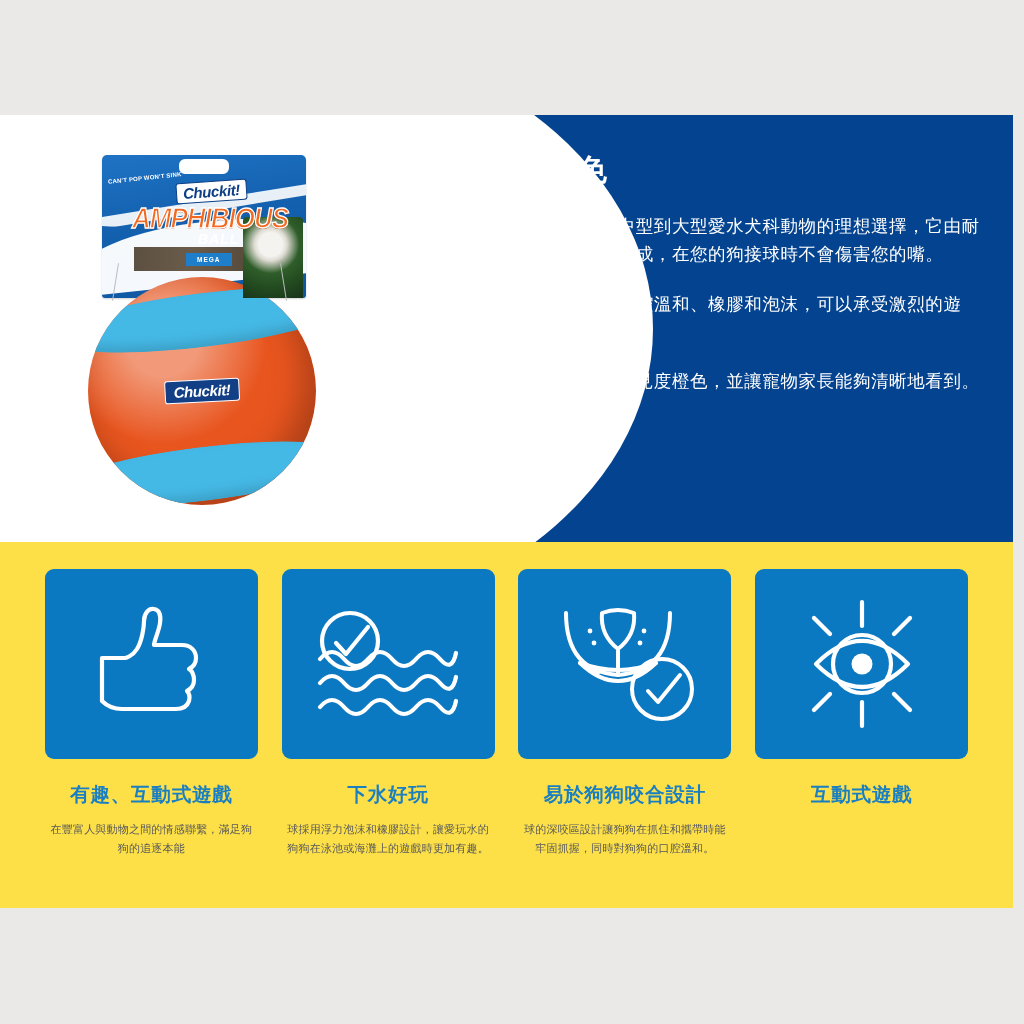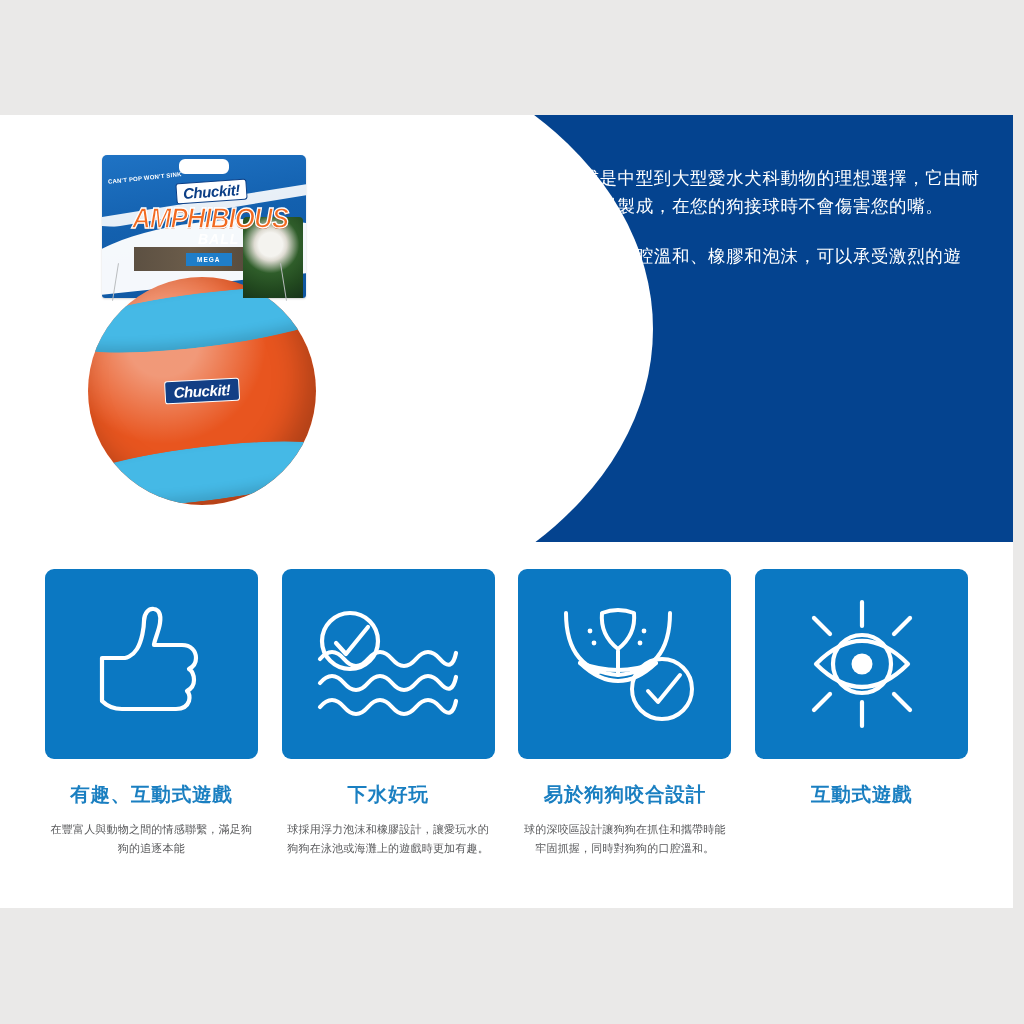--- a/index.html
+++ b/index.html
@@ -282,21 +282,21 @@
   .ball-string.left  { left: 37px; transform: rotate(9deg); }
   .ball-string.right { left: 205px; transform: rotate(-9deg); }
 
   
   .features {
     position: absolute;
     left: 0;
     top: 542px;
     width: 1013px;
     height: 366px;
-    background: #ffffff;
+    background: #fde047;
     display: flex;
     padding: 27px 44px 0 44px;
     box-sizing: border-box;
     gap: 22px;
   }
   .feature-col {
     flex: 1 1 0;
     display: flex;
     flex-direction: column;
     align-items: center;
@@ -362,29 +362,34 @@
       <div class="ball-string right"></div>
 
       <div class="ball">
         <div class="ball-band top"></div>
         <div class="ball-band bottom"></div>
         <div class="ball-logo">Chuckit!</div>
       </div>
     </div>
 
     <div class="hero-content">
+      <h1 class="hero-title">產品特色</h1>
 
       <ol class="bullet-list">
         <li class="bullet-item">
           <span class="bullet-num">1.</span>
           <span class="bullet-text">兩棲巨型球是中型到大型愛水犬科動物的理想選擇，它由耐用的輕質材料製成，在您的狗接球時不會傷害您的嘴。</span>
         </li>
         <li class="bullet-item">
           <span class="bullet-num">2.</span>
           <span class="bullet-text">同時對狗狗的口腔溫和、橡膠和泡沫，可以承受激烈的遊戲。</span>
+        </li>
+        <li class="bullet-item">
+          <span class="bullet-num">3.</span>
+          <span class="bullet-text">充滿活力的高能見度橙色，並讓寵物家長能夠清晰地看到。</span>
         </li>
       </ol>
     </div>
   </div>
 
   <div class="features">
 
     <div class="feature-col">
       <div class="feature-tile">
         <svg width="118" height="126" viewBox="0 0 118 126" fill="none" stroke="#ffffff" stroke-width="4.2" stroke-linecap="round" stroke-linejoin="round">

